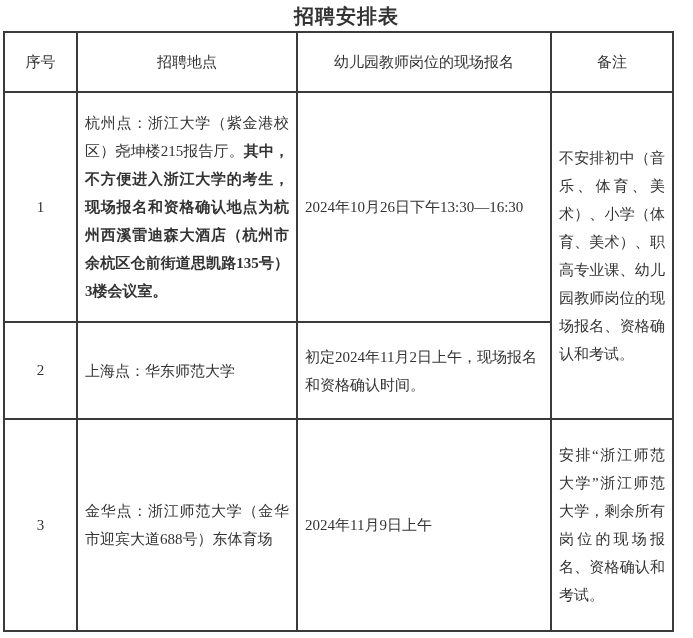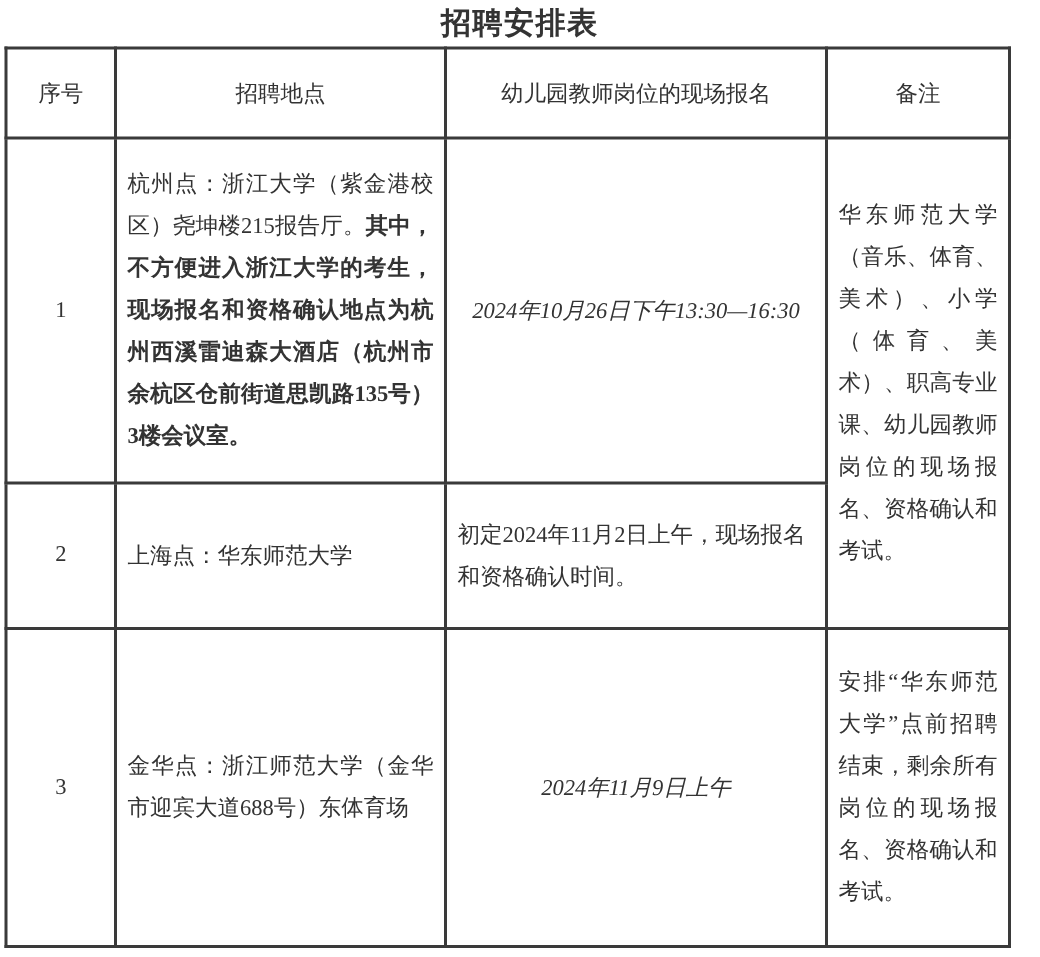--- a/index.html
+++ b/index.html
@@ -38,21 +38,21 @@
     overflow: hidden;
   }
   tr.header-row { height: 60px; }
   tr.row-1 { height: 230px; }
   tr.row-2 { height: 97px; }
   tr.row-3 { height: 212px; }
   th.h-cell { text-align: center; font-size: 16px; }
   td.c-no { text-align: center; }
   td.c-loc { text-align: justify; line-height: 28px; }
   td.c-loc-single { text-align: left; border-radius: 15px; }
-  td.c-time-center { text-align: center; font-style: italic; }
+  td.c-time-center { text-align: left; }
   td.c-time-left { text-align: left; line-height: 28px; }
   td.c-remark { text-align: justify; line-height: 28px; padding: 2px 6px; }
   .seg-bold { font-weight: bold; }
 </style>
 </head>
 <body>
 
 <div class="page">
 
   <div class="doc-title">招聘安排表</div>
@@ -72,31 +72,31 @@
       <th class="h-cell">幼儿园教师岗位的现场报名</th>
       <th class="h-cell">备注</th>
     </tr>
 
     <tr class="row-1">
       <td class="c-no">1</td>
       <td class="c-loc">
         <span>杭州点：浙江大学（紫金港校区）尧坤楼215报告厅。</span><span class="seg-bold">其中，不方便进入浙江大学的考生，现场报名和资格确认地点为杭州西溪雷迪森大酒店（杭州市余杭区仓前街道思凯路135号）3楼会议室。</span>
       </td>
       <td class="c-time-center">2024年10月26日下午13:30—16:30</td>
-      <td class="c-remark" rowspan="2">华东师范大学（音乐、体育、美术）、小学（体育、美术）、职高专业课、幼儿园教师岗位的现场报名、资格确认和考试。</td>
+      <td class="c-remark" rowspan="2">不安排初中（音乐、体育、美术）、小学（体育、美术）、职高专业课、幼儿园教师岗位的现场报名、资格确认和考试。</td>
     </tr>
 
     <tr class="row-2">
       <td class="c-no">2</td>
       <td class="c-loc c-loc-single">上海点：华东师范大学</td>
       <td class="c-time-left">初定2024年11月2日上午，现场报名和资格确认时间。</td>
     </tr>
 
     <tr class="row-3">
       <td class="c-no">3</td>
       <td class="c-loc">金华点：浙江师范大学（金华市迎宾大道688号）东体育场</td>
       <td class="c-time-center">2024年11月9日上午</td>
-      <td class="c-remark">安排“华东师范大学”点前招聘结束，剩余所有岗位的现场报名、资格确认和考试。</td>
+      <td class="c-remark">安排“浙江师范大学”浙江师范大学，剩余所有岗位的现场报名、资格确认和考试。</td>
     </tr>
   </tbody>
     </table>
 
 </div>
 
 </body></html>

